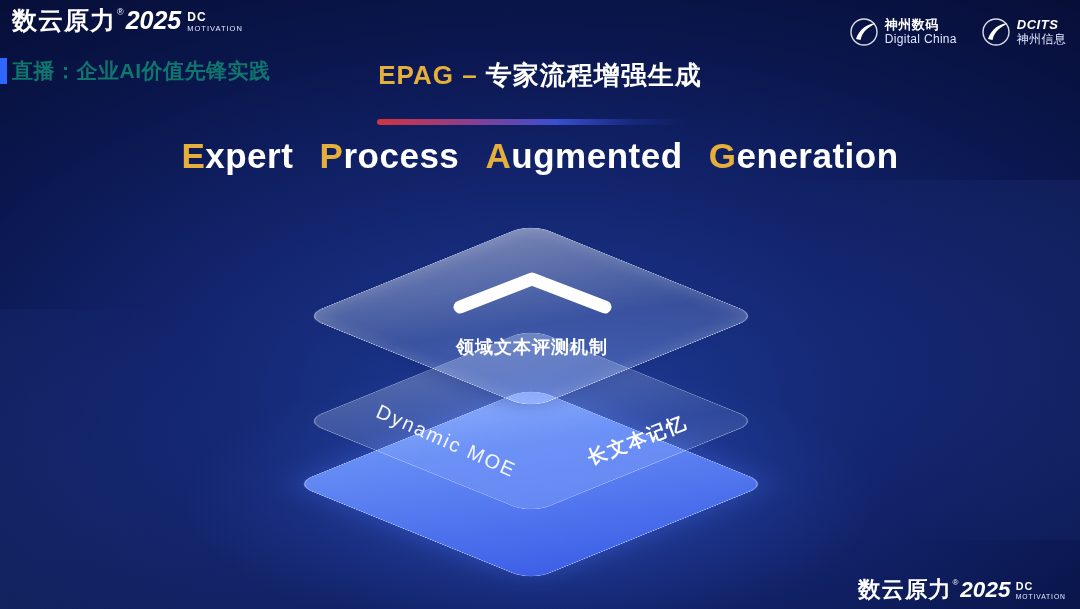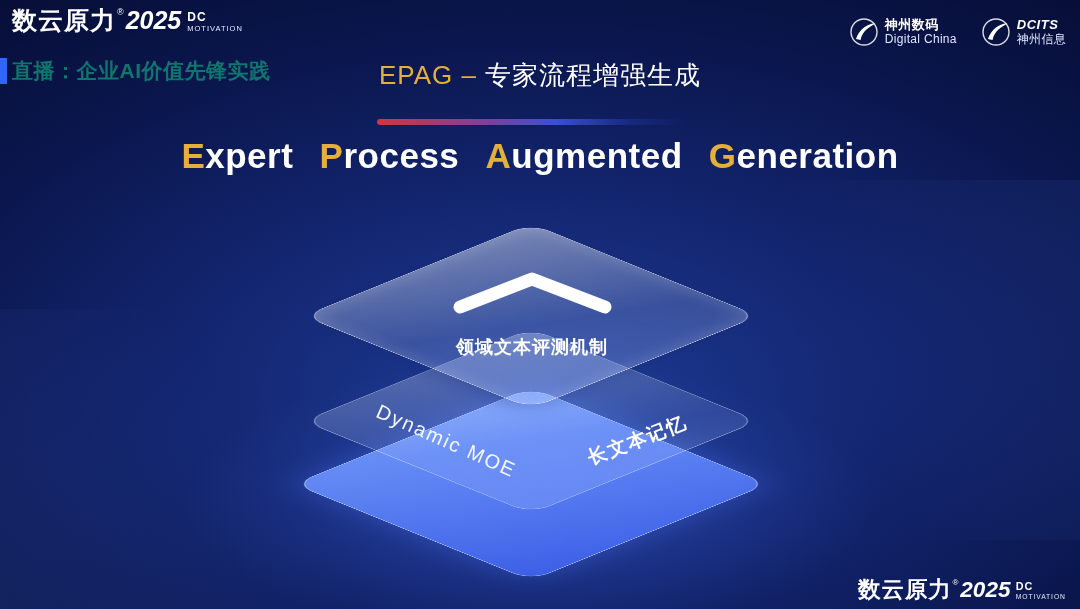--- a/index.html
+++ b/index.html
@@ -22,21 +22,21 @@
   .brand-reg{font-size:9px;vertical-align:top;margin:0 2px 0 1px;}
   .brand-year{font-size:25px;font-weight:900;font-style:italic;letter-spacing:0;}
   .brand-dc{margin-left:6px;padding-top:3px;}
   .brand-dc .dc{font-size:12px;font-weight:700;letter-spacing:1px;}
   .brand-dc .motiv{font-size:7.5px;letter-spacing:1px;margin-top:2px;color:#e8ecff;}
 
   .accent-bar{position:absolute;left:0;top:58px;width:7px;height:26px;background:#2f66ff;}
   .live-title{position:absolute;left:12px;top:57px;font-size:21px;font-weight:700;color:#0f766e;letter-spacing:0.5px;}
 
   
-  .page-title{position:absolute;left:0;right:0;top:58px;text-align:center;font-size:26px;font-weight:400;letter-spacing:1px;}
+  .page-title{position:absolute;left:0;right:0;top:58px;text-align:center;font-size:26px;font-weight:700;letter-spacing:1px;}
   .page-title .hl{color:#E5AF3C;margin-right:8px;}
   .divider{position:absolute;left:377px;top:119px;width:308px;height:6px;border-radius:3px;
     background:linear-gradient(90deg,#d23440 0%,#8a3f8f 30%,#3b4fd0 58%,#17297e 82%,rgba(12,30,90,0) 100%);}
 
   
   .main-title{position:absolute;left:0;right:0;top:136px;text-align:center;font-size:35px;font-weight:700;letter-spacing:0.5px;}
   .main-title .word{display:inline-block;margin:0 8px;}
   .main-title .initial{color:#E5AF3C;}
 
   

